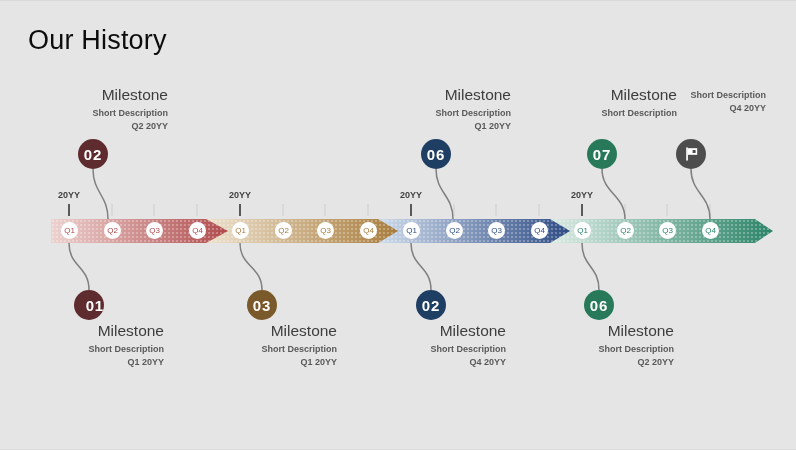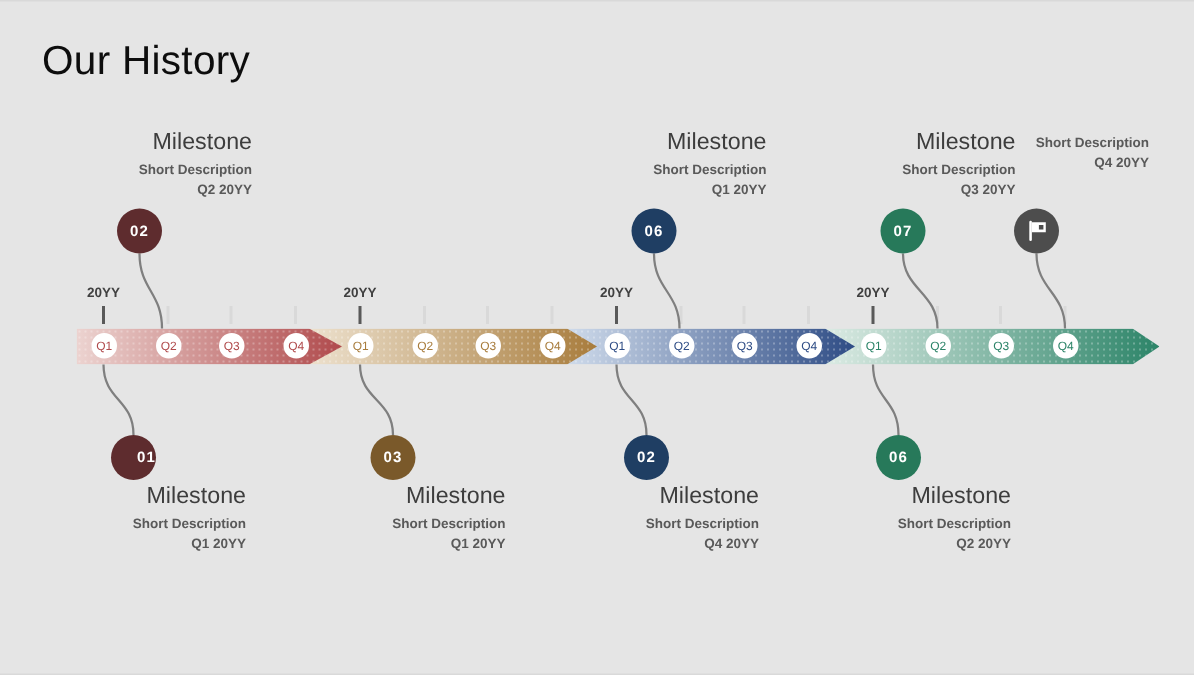--- a/index.html
+++ b/index.html
@@ -34,21 +34,21 @@
     position:absolute;top:189px;width:44px;text-align:center;
     font-size:9px;font-weight:bold;z-index:6;
   }
   .tick{position:absolute;top:203px;width:2px;height:12px;z-index:5;}
   
   .overlay{position:absolute;left:0;top:0;pointer-events:none;z-index:5;}
   
   .ms-circle{
     position:absolute;width:30px;height:30px;border-radius:50%;z-index:7;
     display:flex;align-items:center;justify-content:center;
-    color:#fff;font-size:10px;font-weight:bold;letter-spacing:.8px;
+    color:#fff;font-size:15px;font-weight:bold;letter-spacing:.8px;
   }
   
   .ms-block{position:absolute;width:150px;text-align:right;z-index:7;}
   .ms-title{font-size:15.5px;color:#3d3d3d;line-height:18px;}
   .ms-desc{font-size:9px;font-weight:bold;color:#595959;line-height:11px;margin-top:4px;}
   .ms-date{font-size:9px;font-weight:bold;color:#595959;line-height:11px;margin-top:2px;}
 </style>
 </head>
 <body>
 
@@ -147,21 +147,20 @@
     <div class="ms-date">Q2 20YY</div>
   </div>
   <div class="ms-block" style="left:361px;top:85px">
     <div class="ms-title">Milestone</div>
     <div class="ms-desc">Short Description</div>
     <div class="ms-date">Q1 20YY</div>
   </div>
   <div class="ms-block" style="left:527px;top:85px">
     <div class="ms-title">Milestone</div>
     <div class="ms-desc">Short Description</div>
-    <div class="ms-date">Q3 20YY</div>
   </div>
   <div class="ms-block" style="left:616px;top:85px">
     <div class="ms-desc">Short Description</div>
     <div class="ms-date">Q4 20YY</div>
   </div>
 
   <div class="ms-block" style="left:14px;top:321px">
     <div class="ms-title">Milestone</div>
     <div class="ms-desc">Short Description</div>
     <div class="ms-date">Q1 20YY</div>

